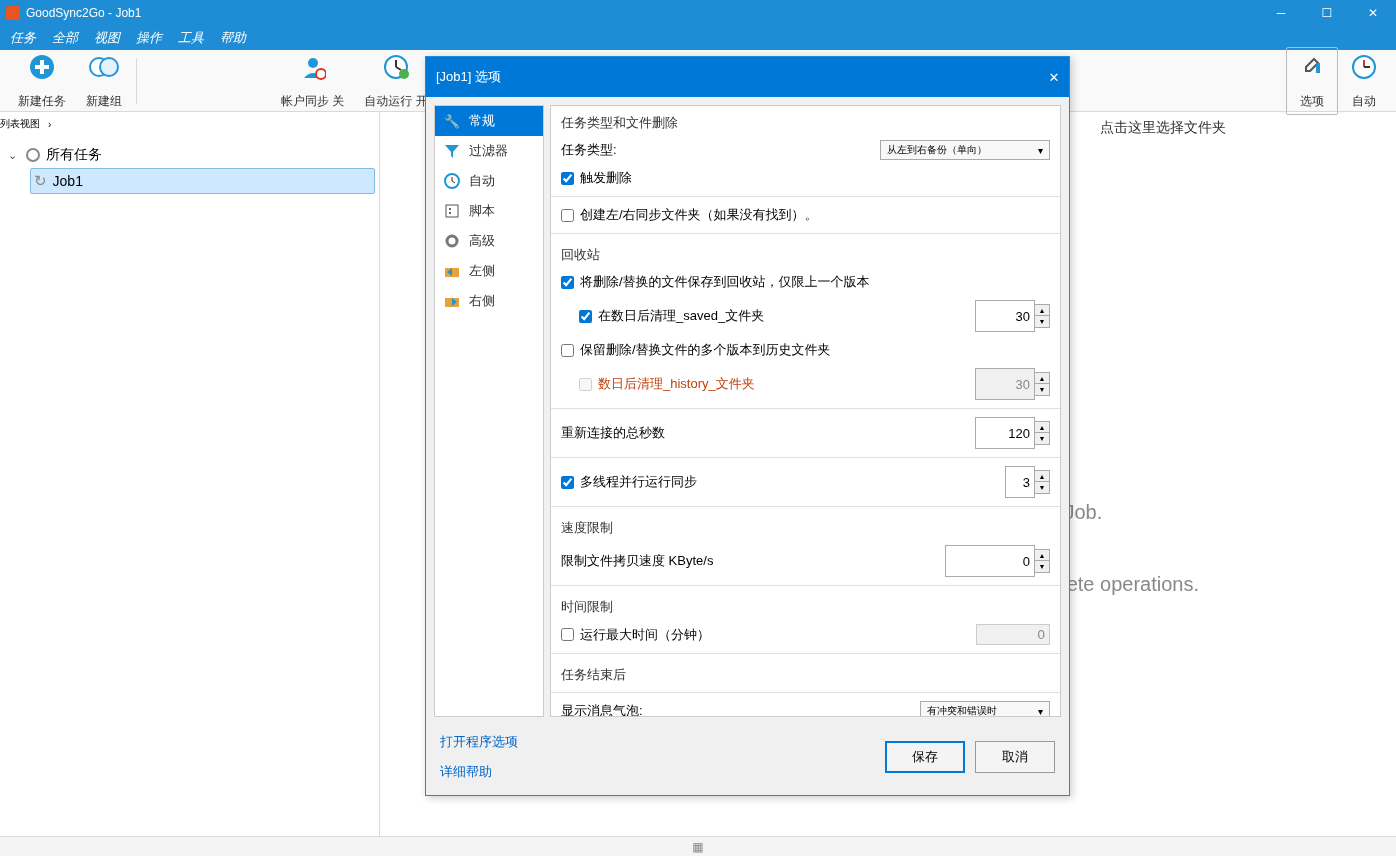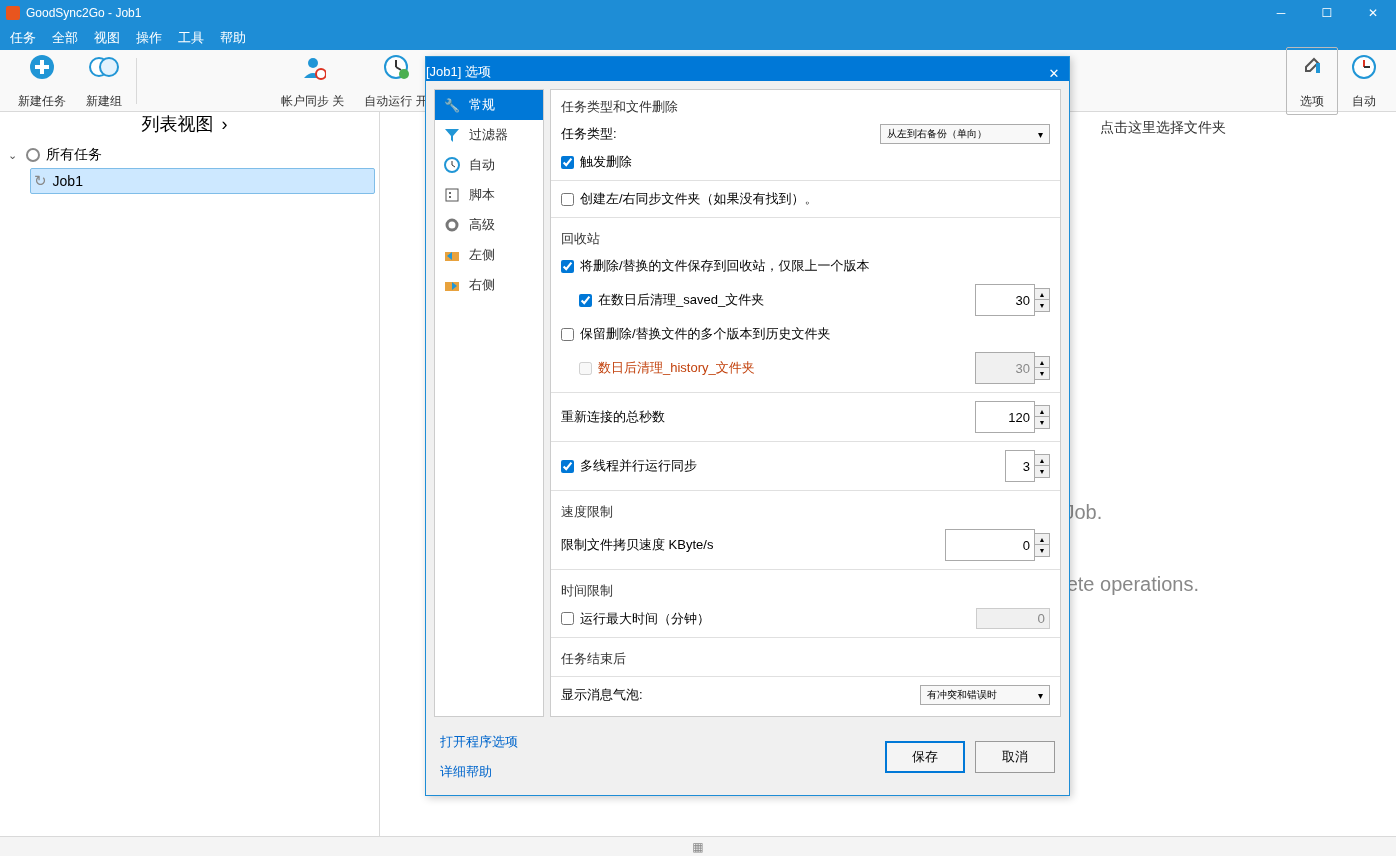--- a/index.html
+++ b/index.html
@@ -6,54 +6,54 @@
 body { width: 1396px; height: 856px; background: #fff; overflow: hidden; position: relative; font-size: 13px; }
 
 
 .titlebar { height: 26px; background: #1e8dd6; display: flex; align-items: center; color: #fff; padding-left: 6px; }
 .titlebar .app-icon { width: 14px; height: 14px; background: #e8551e; border-radius: 2px; margin-right: 6px; }
 .titlebar .title { font-size: 12px; }
 .titlebar .win-controls { margin-left: auto; display: flex; }
 .titlebar .win-btn { width: 46px; height: 26px; display: flex; align-items: center; justify-content: center; color: #fff; font-size: 12px; }
 
 
-.menubar { height: 24px; background: #1e8dd6; display: flex; align-items: center; padding-left: 10px; gap: 16px; color: #fff; font-size: 13px; }
+.menubar { height: 24px; background: #1e8dd6; display: flex; align-items: center; padding-left: 10px; gap: 16px; color: #fff; font-size: 13px; font-style: italic; }
 .menubar span { cursor: default; }
 
 
 .toolbar { height: 62px; background: #f9f9f9; border-bottom: 1px solid #d9d9d9; display: flex; align-items: center; padding-left: 8px; }
 .tool-btn { display: flex; flex-direction: column; align-items: center; justify-content: center; padding: 2px 10px; font-size: 12px; color: #333; gap: 11px; }
 .tool-btn .ic { width: 30px; height: 30px; display: flex; align-items: center; justify-content: center; }
 .tool-sep { width: 1px; height: 46px; background: #d9d9d9; margin: 0 4px; }
 .toolbar-right { margin-left: auto; display: flex; align-items: center; padding-right: 6px; border-radius: 21px; }
 .toolbar-right .tool-btn { border: 1px solid transparent; }
 .toolbar-right .tool-btn.boxed { border: 1px solid #bbb; border-radius: 2px; padding: 4px 10px; }
 
 
 .main { display: flex; height: calc(100% - 26px - 24px - 62px - 20px); }
 .sidebar { width: 380px; border-right: 1px solid #d9d9d9; display: flex; flex-direction: column; }
-.sidebar-head { height: 24px; display: flex; align-items: center; justify-content: center; padding-right: 10px; font-size: 18px; gap: 8px; }
+.sidebar-head { height: 24px; display: flex; align-items: center; justify-content: flex-start; padding-right: 10px; font-size: 10px; gap: 8px; }
 .tree { padding: 6px 4px; font-size: 14px; }
 .tree-row { display: flex; align-items: center; gap: 6px; padding: 4px 4px; }
 .tree-row.sel { background: #cde8ff; border: 1px solid #7fbde8; border-radius: 2px; padding: 3px 3px; }
 .chev { width: 12px; font-size: 11px; color: #555; }
 .cir { width: 14px; height: 14px; border: 2px solid #888; border-radius: 50%; }
 .ref-ic { color: #888; font-size: 15px; }
 
 
 .content { flex: 1; position: relative; }
 .bg-text { position: absolute; left: 640px; top: 382px; color: #888; font-size: 20px; line-height: 36px; }
 .folder-hint { position: absolute; top: 7px; right: 170px; font-size: 14px; color: #333; }
 
 
 .statusbar { position: absolute; bottom: 0; left: 0; right: 0; height: 20px; background: #f4f4f4; border-top: 1px solid #d9d9d9; display: flex; align-items: center; justify-content: center; color: #888; font-size: 12px; }
 
 
 .dialog { position: absolute; left: 425px; top: 56px; width: 645px; height: 740px; background: #f0f0f0; border: 1px solid #1e8dd6; box-shadow: 2px 2px 8px rgba(0,0,0,0.2); display: flex; flex-direction: column; }
-.dlg-title { height: 24px; background: #0078d7; color: #fff; display: flex; align-items: flex-end; font-size: 13px; }
+.dlg-title { height: 40px; background: #0078d7; color: #fff; display: flex; align-items: center; padding-left: 10px; font-size: 13px; }
 .dlg-close { margin-left: auto; width: 30px; text-align: center; cursor: default; }
 .dlg-body { flex: 1; display: flex; padding: 8px; gap: 6px; overflow: hidden; }
 .dlg-nav { width: 110px; background: #fff; border: 1px solid #ccc; }
 .nav-item { display: flex; align-items: center; gap: 8px; padding: 6px 8px; font-size: 13px; color: #333; }
 .nav-item.active { background: #0078d7; color: #fff; }
 .nav-ic { width: 18px; height: 18px; display: flex; align-items: center; justify-content: center; color: #555; }
 .nav-item.active .nav-ic { color: #fff; }
 
 .dlg-content { flex: 1; background: #fff; border: 1px solid #ccc; overflow-y: auto; font-size: 13px; }
 .sec-title { padding: 8px 10px 4px; color: #333; }

